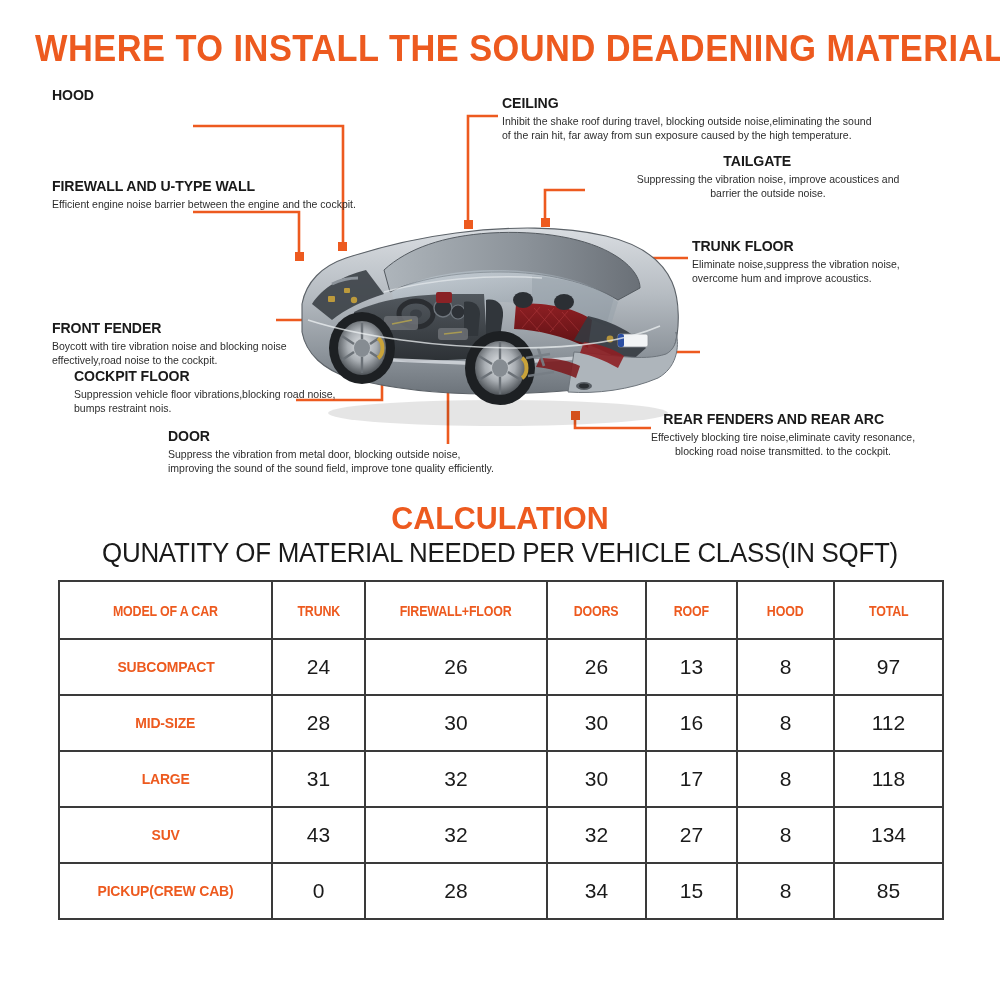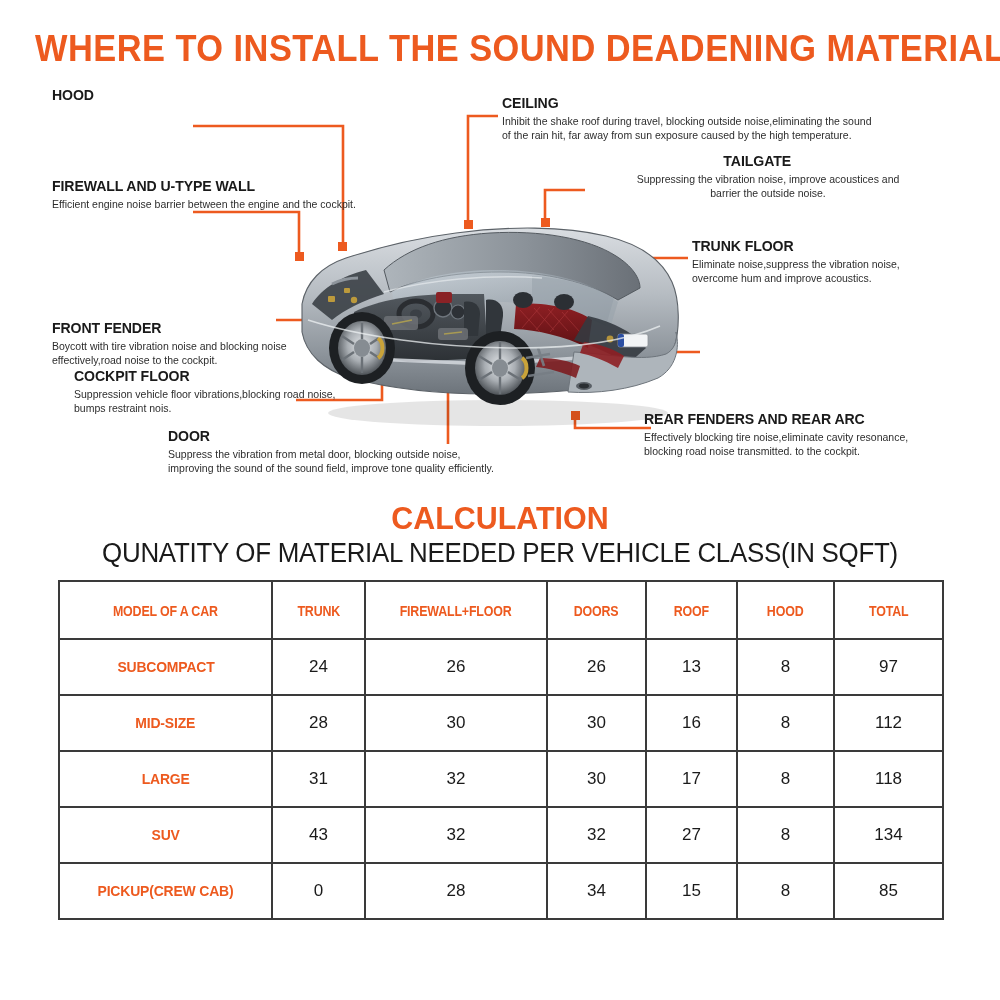--- a/index.html
+++ b/index.html
@@ -117,21 +117,21 @@
     font-family: "Liberation Sans", sans-serif;
     font-weight: 900;
     font-size: 15.5px;
     color: #ED5A1F;
     letter-spacing: -0.2px;
     white-space: nowrap;
   }
   #calc-table tbody td.num {
     font-family: "Liberation Sans", sans-serif;
     font-weight: 400;
-    font-size: 17px;
+    font-size: 21px;
     color: #1a1a1a;
   }
   .sx { display: inline-block; transform: scaleX(0.9); }
 </style>
 </head>
 <body>
 
 <div class="main-title">WHERE TO INSTALL THE SOUND DEADENING MATERIAL</div>
 
 <svg id="leaders" viewBox="0 0 1000 500">
@@ -360,21 +360,21 @@
   <p>Suppressing the vibration noise, improve acoustices and
 barrier the outside noise.</p>
 </div>
 
 <div class="callout" style="left:692px; top:237px; width:280px;">
   <h3>TRUNK FLOOR</h3>
   <p>Eliminate noise,suppress the vibration noise,
 overcome hum and improve acoustics.</p>
 </div>
 
-<div class="callout" style="left:644px; top:410px; width:310px;">
+<div class="callout" style="left:628px; top:410px; width:310px;text-align:center;">
   <h3>REAR FENDERS AND REAR ARC</h3>
   <p>Effectively blocking tire noise,eliminate cavity resonance,
 blocking road noise transmitted. to the cockpit.</p>
 </div>
 
 <div class="calc-title">CALCULATION</div>
 <div class="calc-subtitle">QUNATITY OF MATERIAL NEEDED PER VEHICLE CLASS(IN SQFT)</div>
 
 <table id="calc-table">
   <colgroup>

